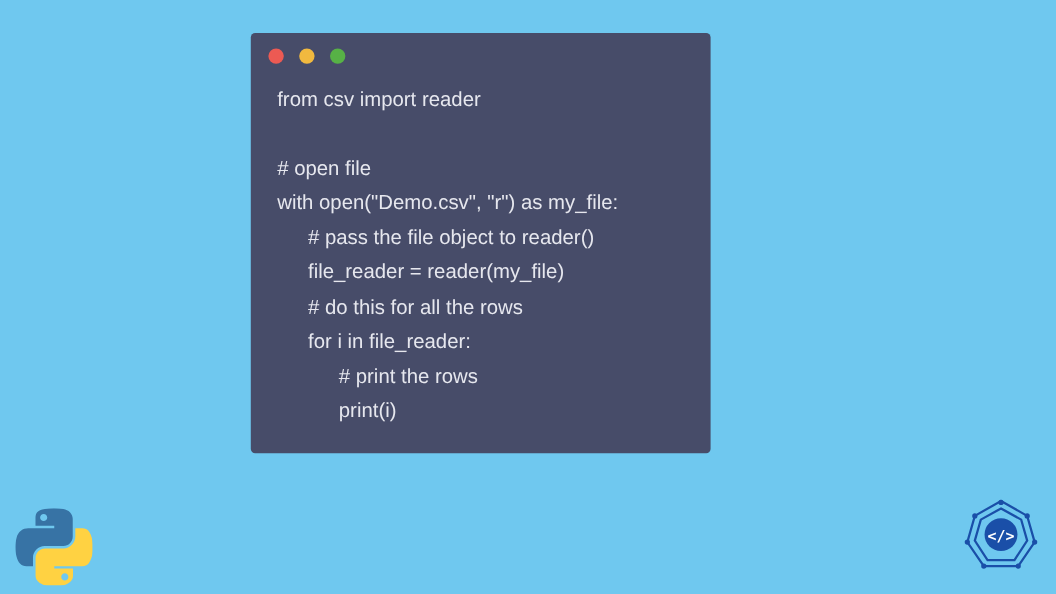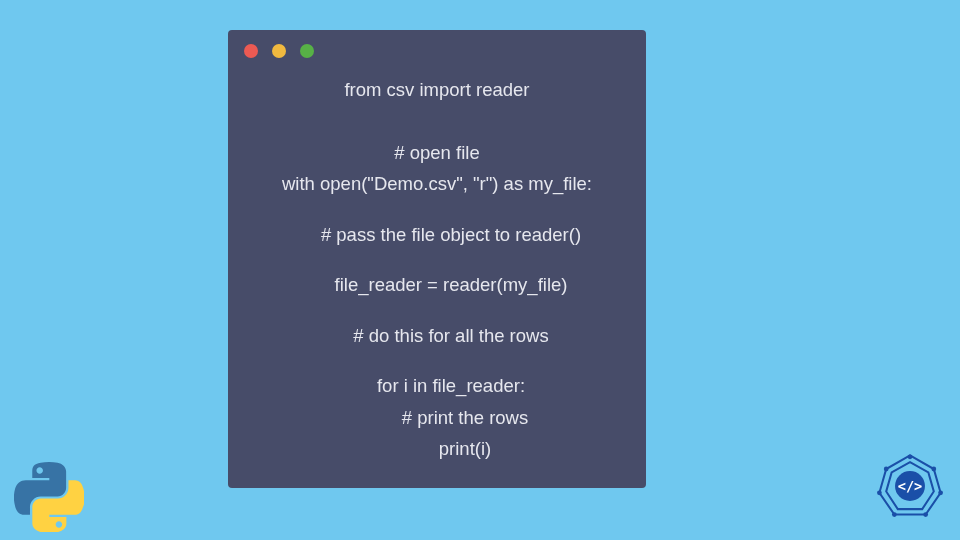--- a/index.html
+++ b/index.html
@@ -41,23 +41,22 @@
     .code-body {
       padding: 6px 24px 6px 24px;
       color: #e6e7ee;
       font-size: 18.5px;
       line-height: 1.7;
       white-space: pre;
       font-family: -apple-system, BlinkMacSystemFont, "Segoe UI", Arial, sans-serif;
     }
     .code-line {
       display: block;
-      text-align: center;
     }
-    .indent1 { padding-left: 28px; margin-top: 19px; }
+    .indent1 { padding-left: 28px; }
     .indent2 { padding-left: 56px; }
     .python-logo {
       position: absolute;
       left: 14px;
       bottom: 8px;
       width: 70px;
       height: 70px;
     }
     .delft-brand {
       position: absolute;

